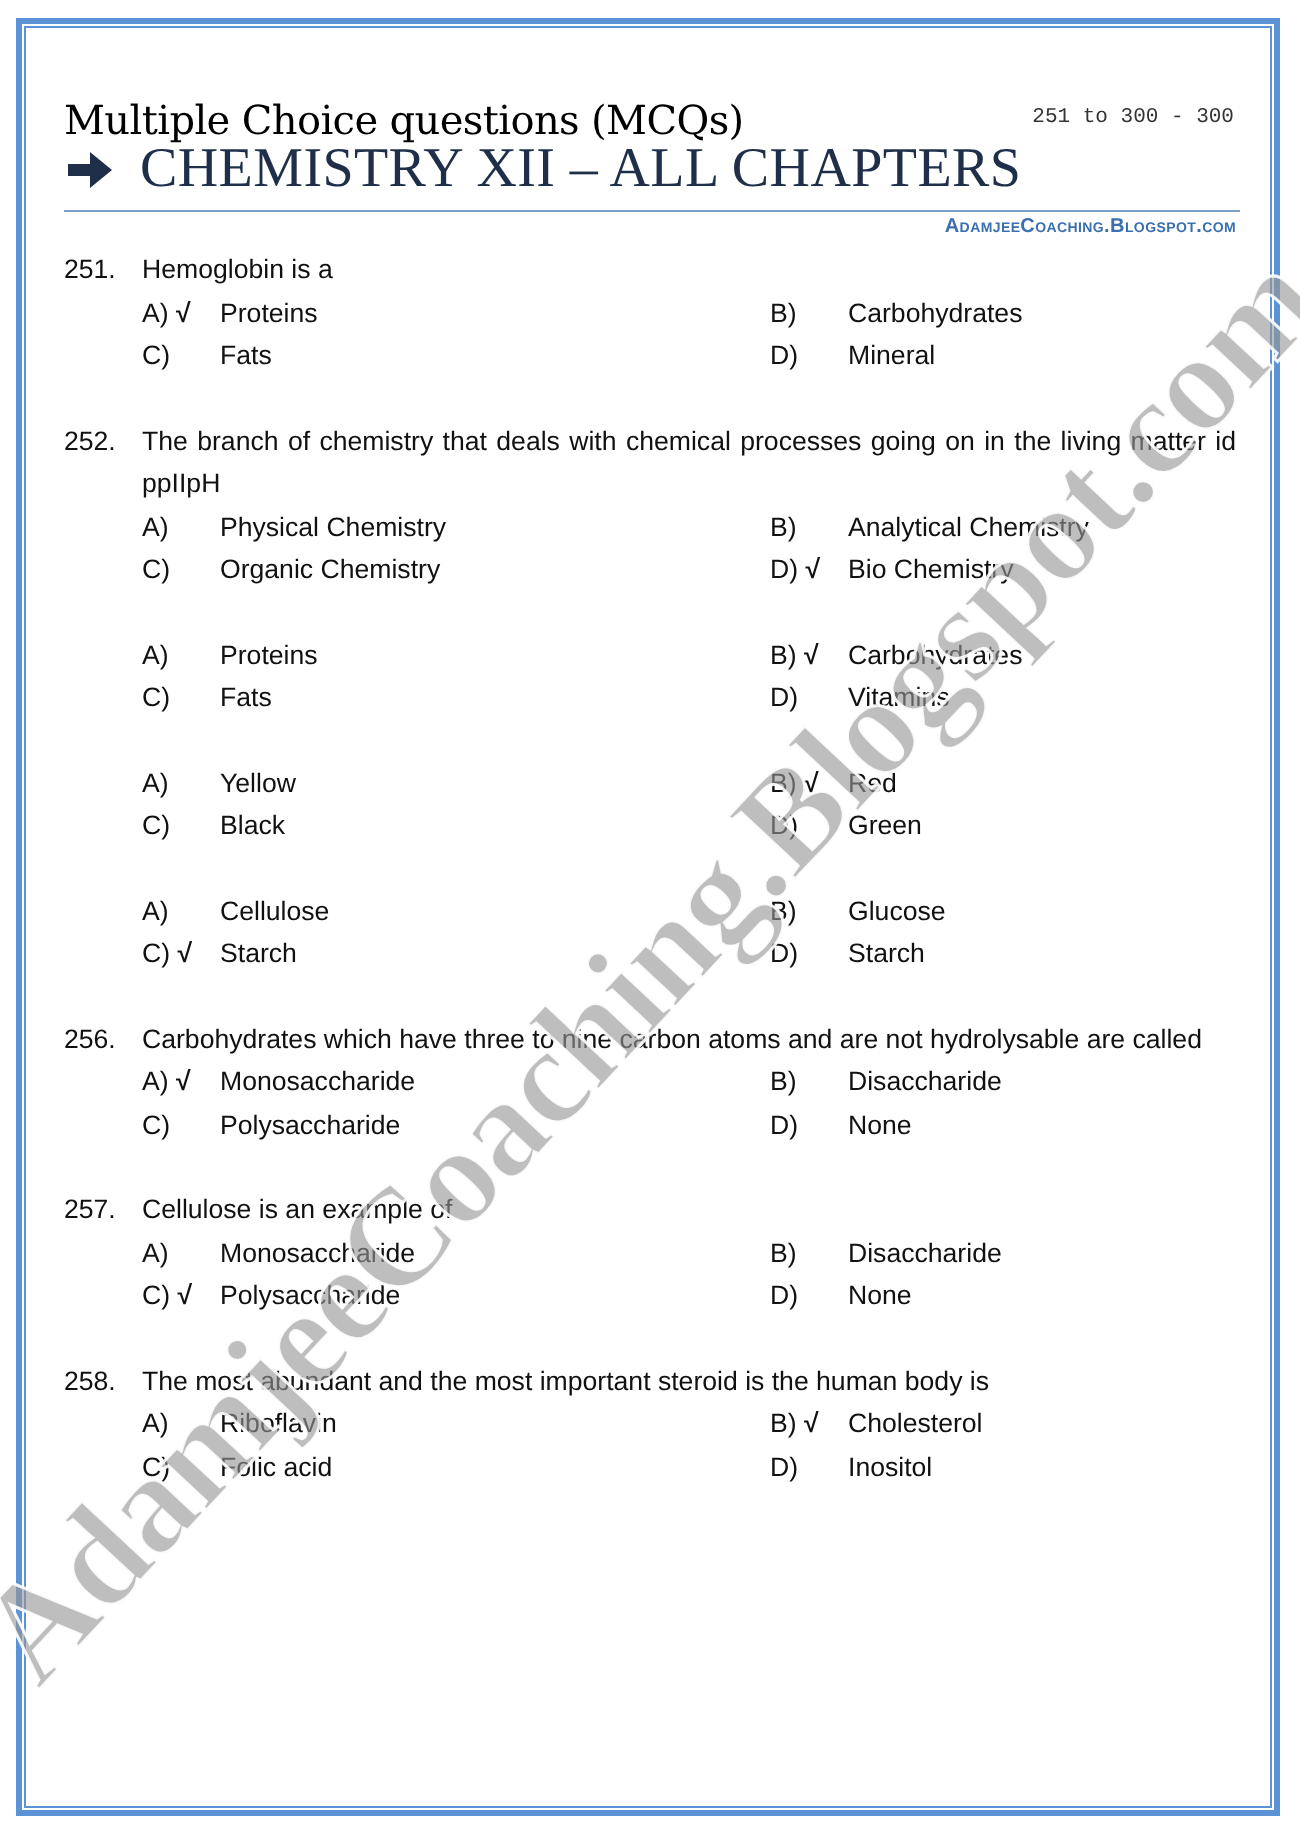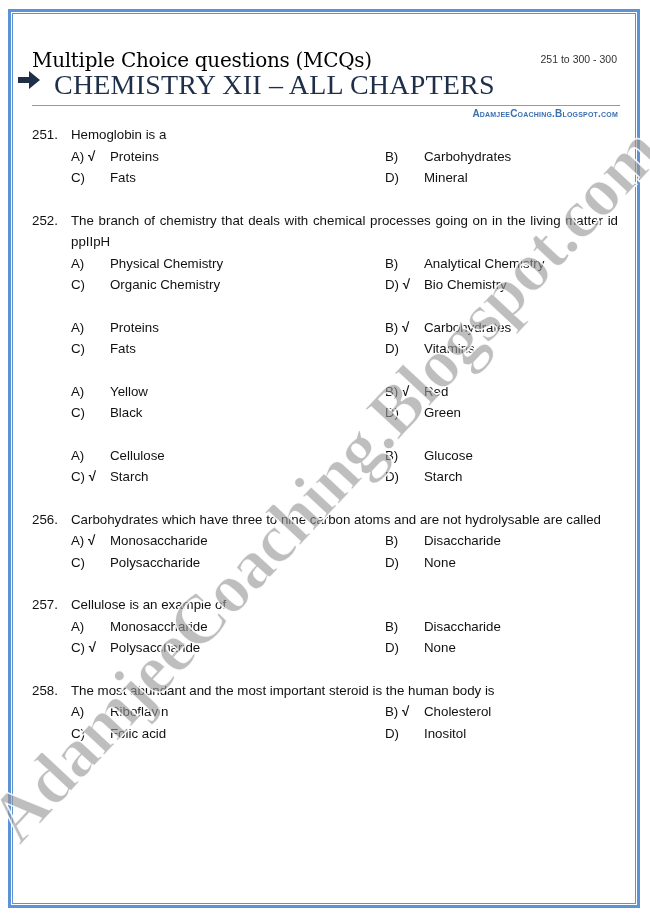--- a/index.html
+++ b/index.html
@@ -1,21 +1,21 @@
 <!DOCTYPE html>
 <html><head>
 <meta charset="utf-8">
 <style>
   html, body { margin: 0; padding: 0; background: #ffffff; }
   body { width: 650px; height: 919px; position: relative; overflow: hidden; font-family: "Liberation Sans", "DejaVu Sans", sans-serif; color: #111; }
   .frame-outer { position: absolute; left: 8px; top: 9px; width: 632px; height: 899px; border: 3px solid #5b93d6; box-sizing: border-box; }
   .frame-inner { position: absolute; left: 12px; top: 13px; width: 624px; height: 891px; border: 1px solid #5b93d6; box-sizing: border-box; }
   .header-sub { position: absolute; left: 32px; top: 48px; font-family: "DejaVu Serif", "Liberation Serif", serif; font-size: 20px; color: #000000; letter-spacing: -0.3px; }
-  .header-range { position: absolute; right: 33px; top: 53px; font-family: Liberation Sans, sans-serif; font-size: 10.5px; color: #333; margin-left: 20px; }
-  .title-row { position: absolute; left: 16px; top: 69px; display: flex; }
+  .header-range { position: absolute; right: 33px; top: 53px; font-family: Liberation Mono, monospace; font-size: 10.5px; color: #333; margin-left: 20px; }
+  .title-row { position: absolute; left: 32px; top: 69px; display: flex; align-items: center; }
   .arrow-icon { width: 26px; height: 22px; margin-right: 12px; }
   .title { font-family: "Liberation Serif", "DejaVu Serif", serif; font-size: 28px; color: #1f2f4a; letter-spacing: 0.2px; }
   .rule { position: absolute; left: 32px; top: 105px; width: 588px; height: 0; border-top: 1.5px solid #7a9fca; }
   .site-link { position: absolute; right: 32px; top: 108px; font-family: "Liberation Sans", sans-serif; font-size: 10px; font-weight: bold; color: #3a6fb0; font-variant: small-caps; letter-spacing: 0.2px; text-decoration: none; }
   .questions { position: absolute; left: 32px; top: 124px; width: 586px; }
   .q { margin-bottom: 21px; }
   .q-head { display: flex; font-size: 13.3px; font-weight: normal; line-height: 21.5px; }
   .q-num { width: 39px; flex: 0 0 39px; }
   .q-text { flex: 1; text-align: justify; }
   .opts { display: grid; grid-template-columns: 314px 272px; margin-left: 39px; }

